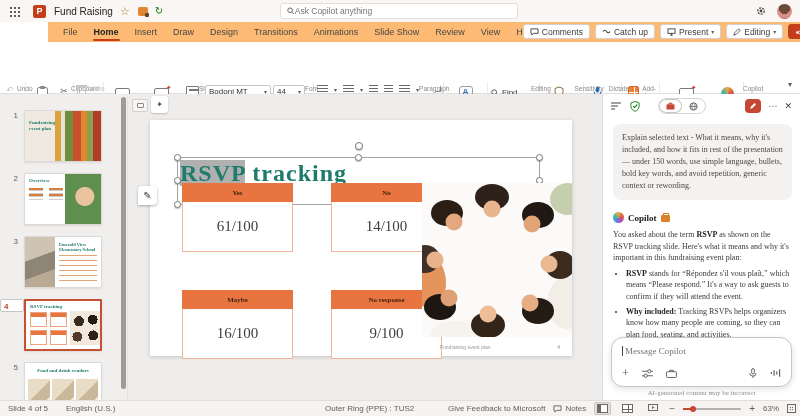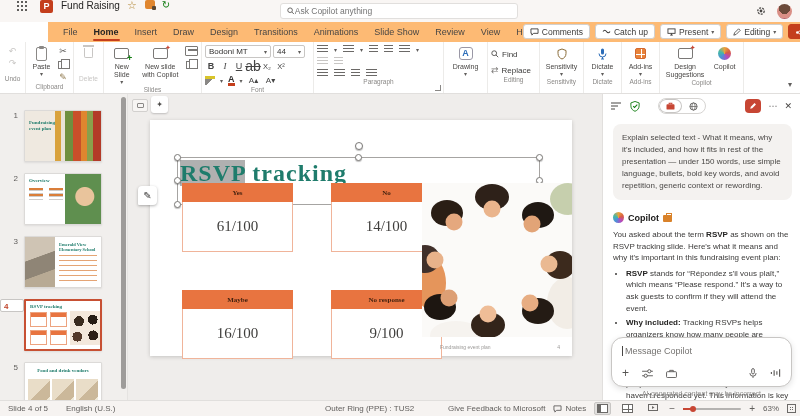--- a/index.html
+++ b/index.html
@@ -1,21 +1,21 @@
 <!DOCTYPE html>
 <html><head>
 <meta charset="utf-8">
 <style>
   *{margin:0;padding:0;box-sizing:border-box;}
   html,body{width:800px;height:416px;}
   body{font-family:"Liberation Sans",sans-serif;background:#fff;color:#323130;overflow:hidden;}
   .app{position:relative;width:800px;height:416px;background:#fff;overflow:hidden;}
 
   
-  .titlebar{position:absolute;left:0;top:0;width:800px;height:22px;background:#f9f6f4;display:flex;padding-left:7px;}
+  .titlebar{position:absolute;left:0;top:0;width:800px;height:22px;background:#f9f6f4;display:flex;align-items:center;}
   .i-waffle{width:11px;height:11px;margin-left:9px;background-image:radial-gradient(circle,#5f5d5b 1px,transparent 1.3px);background-size:4px 4px;}
   .ppt-logo{width:13px;height:13px;margin-left:13px;background:#c43e1c;border-radius:2px;color:#fff;font-weight:bold;font-size:9px;line-height:13px;text-align:center;}
   .ppt-logo::before{content:"P";}
   .doc-title{font-size:10px;color:#252423;margin-left:8px;}
   .i-star{color:#b58a3a;font-size:11px;margin-left:7px;line-height:1;}
   .i-star::before{content:"☆";}
   .i-label{width:10px;height:9px;margin-left:8px;background:#e0862f;border-radius:2px;position:relative;}
   .i-label::after{content:"";position:absolute;right:-1px;bottom:-1px;width:4px;height:4px;background:#5a4632;border-radius:1px;}
   .i-sync{color:#107c10;font-size:10px;margin-left:7px;line-height:1;}
   .i-sync::before{content:"↻";}
@@ -32,21 +32,21 @@
   .mtab.ctx{color:#c43e1c;font-weight:bold;}
   .mb-right{position:absolute;right:5px;top:2px;display:flex;gap:5px;align-items:center;border-radius:6px;}
   .mbtn{height:15px;border:1px solid #d2d0ce;border-radius:3px;background:#fff;display:flex;align-items:center;gap:3px;padding:0 6px;font-size:8.5px;color:#3b3a39;}
   .mbtn .chev{font-size:6px;color:#605e5c;}
   .mbtn.share{background:#c43e1c;border-color:#c43e1c;color:#fff;}
   .mbtn.share .chev{color:#fff;}
   .mi{display:inline-block;line-height:0;}
 
   
   .ribbon{position:absolute;left:0;top:42px;width:800px;height:52px;background:#fff;border-bottom:1px solid #e1dfdd;display:flex;}
-  .rg{display:flex;flex-direction:column;justify-content:space-between;border-right:1px solid #ecebe9;padding:3px 3px 9px;}
+  .rg{display:flex;flex-direction:row;justify-content:space-between;border-right:1px solid #ecebe9;padding:3px 3px 9px;margin-top:40px;}
   .rg-body{display:flex;align-items:flex-start;gap:2px;}
   .rg-label{font-size:6.5px;color:#8a8886;text-align:center;padding:0 0 2px;}
   .bigbtn{display:flex;flex-direction:column;align-items:center;width:36px;text-align:center;font-size:7px;color:#484644;line-height:1.15;}
   .bigbtn .bic{height:15px;display:flex;align-items:center;justify-content:center;margin:1px 0 2px;}
   .chev{font-size:6px;color:#605e5c;}
   .scol{display:flex;flex-direction:column;gap:1px;}
   .smbtn{width:14px;height:12px;display:flex;align-items:center;justify-content:center;font-size:9px;color:#5a5856;}
   .gray{color:#c8c6c4!important;}
   .i-undo::before{content:"↶";} .i-redo::before{content:"↷";}
   .i-clip{width:11px;height:14px;border:1px solid #8a8886;border-radius:2px;background:#fff;position:relative;}
@@ -122,21 +122,21 @@
   .rot{position:absolute;left:50%;top:-16px;margin-left:-4px;width:8px;height:8px;border:1px solid #7d7b79;border-radius:50%;background:#fff;box-shadow:0 1px 1px rgba(0,0,0,.25);}
   .pen-btn{position:absolute;left:10px;top:92px;width:19px;height:19px;background:#fff;border-radius:4px 4px 4px 1px;box-shadow:0 1px 3px rgba(0,0,0,.3);display:flex;align-items:center;justify-content:center;font-size:10px;color:#3b3a39;}
   .pen-btn::before{content:"✎";}
   .cards{position:absolute;left:32px;top:63px;display:grid;grid-template-columns:111px 111px;column-gap:9px;row-gap:8px;gap:38px;}
   .card .chead{height:19px;background:#e87440;display:flex;align-items:center;justify-content:center;font-family:"Liberation Serif",serif;font-weight:bold;font-size:7px;color:#44220f;}
   .card .cbody{height:50px;background:#fff;border:1px solid #f0b49a;border-top:none;display:flex;align-items:center;justify-content:center;font-family:"Liberation Serif",serif;font-size:15px;color:#3f3e3c;}
   .photo{position:absolute;left:272px;top:63px;width:150px;height:154px;}
   .sfooter{position:absolute;left:290px;bottom:6px;width:120px;display:flex;justify-content:space-between;font-size:5px;color:#9a9896;}
 
   
-  .pane{position:absolute;left:602px;top:94px;width:198px;height:306px;background:#fff;border-left:1px solid #e1dfdd;overflow:hidden;}
+  .pane{position:absolute;left:602px;top:94px;width:198px;height:306px;background:#fff;border-left:1px solid #e1dfdd;overflow:hidden;font-family:Liberation Serif, serif;}
   .pane-header{height:24px;display:flex;align-items:center;padding:0 8px;gap:8px;}
   .ph-pill{margin-left:10px;width:48px;height:16px;border:1px solid #d6d4d2;border-radius:9px;display:flex;overflow:hidden;}
   .ph-pill .cell{flex:1;display:flex;align-items:center;justify-content:center;}
   .ph-pill .cell.on{background:#fff;box-shadow:inset 0 0 0 1px #c8c6c4;border-radius:9px;}
   .ph-right{margin-left:auto;display:flex;align-items:center;gap:7px;}
   .compose{width:16px;height:14px;background:#c74634;border-radius:4px;display:flex;align-items:center;justify-content:center;}
   .dots3{color:#484644;font-size:9px;line-height:1;}
   .dots3::before{content:"⋯";}
   .closex{color:#484644;font-size:9px;line-height:1;}
   .closex::before{content:"✕";}

